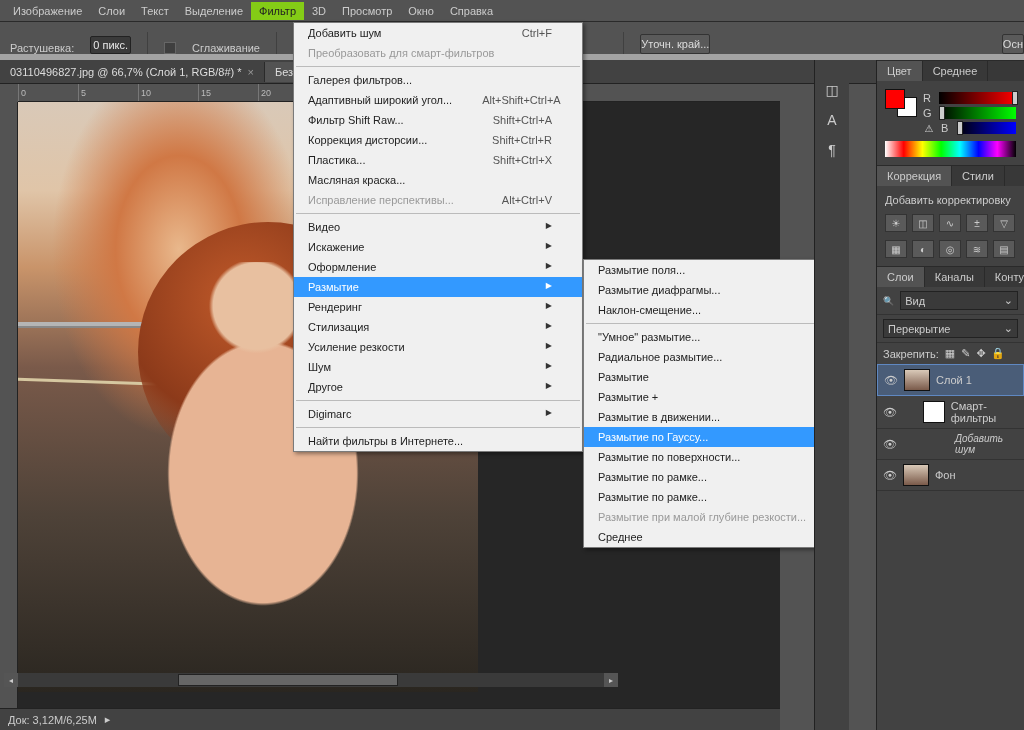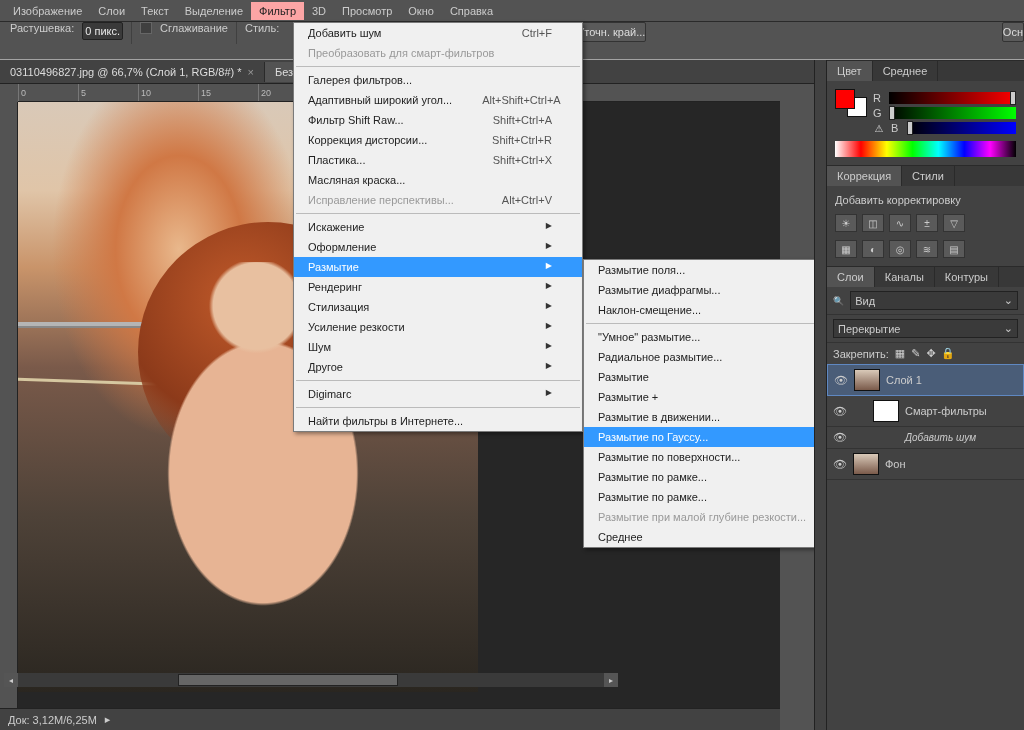--- a/index.html
+++ b/index.html
@@ -1,24 +1,24 @@
 <!DOCTYPE html>
 <html><head>
 <meta charset="utf-8">
 <style>
 * { margin:0; padding:0; box-sizing:border-box; font-family:"Segoe UI",Tahoma,sans-serif; }
 body { width:1024px; height:730px; background:#535353; color:#ccc; font-size:11px; overflow:hidden; position:relative; }
 
 
 .menubar { height:22px; background:#535353; display:flex; align-items:center; padding-left:5px; border-bottom:1px solid #2a2a2a; }
 .menubar .item { padding:3px 8px; cursor:pointer; }
-.menubar .item.active { background:#fca5a5; color:#222; }
-
-
-.optbar { height:38px; background:#535353; display:flex; align-items:flex-start; padding-left:10px; border-bottom:1px solid #a3a3a3; gap:8px; }
+.menubar .item.active { background:#84cc16; color:#222; }
+
+
+.optbar { height:38px; background:#535353; display:flex; align-items:flex-end; padding-left:10px; border-bottom:6px solid #a3a3a3; gap:16px; }
 .optbar .label { color:#ccc; }
 .optbar .fieldbox { background:#3a3a3a; border:1px solid #222; padding:2px 2px; color:#e8e8e8; border-radius:2px; }
 .optbar .chk { width:12px; height:12px; border:1px solid #666; background:#3f3f3f; }
 .optbar .sep { width:1px; height:22px; background:#404040; }
 .optbar .btn { background:#5a5a5a; border:1px solid #333; padding:3px 0; border-radius:2px; color:#ddd; }
 .optbar .btn.right { margin-left:auto; }
 
 
 .tabsrow { height:24px; background:#424242; display:flex; align-items:center; border-bottom:1px solid #222; }
 .tab { padding:4px 10px; color:#ddd; display:flex; gap:6px; align-items:center; background:#535353; border-right:1px solid #2a2a2a; }
@@ -53,21 +53,21 @@
 .menu .mitem .shortcut { color:#555; }
 .menu .mitem.sub::after { content:"▶"; font-size:8px; color:#333; margin-left:20px; }
 .menu .mitem.selected { background:#3399ff; color:#fff; }
 .menu .mitem.selected .shortcut, .menu .mitem.selected::after { color:#fff; }
 .menu .mitem.disabled { color:#999; }
 .menu .msep { height:1px; background:#bbb; margin:3px 2px; }
 #filter-menu { top:22px; left:293px; width:290px; }
 #blur-submenu { top:259px; left:583px; width:250px; }
 
 
-.dock { position:absolute; top:60px; right:0; width:198px; height:670px; background:#424242; border-left:1px solid #222; }
+.dock { position:absolute; top:60px; right:0; width:148px; height:670px; background:#424242; border-left:1px solid #222; }
 .dockstrip { position:absolute; top:60px; right:175px; width:35px; height:670px; background:#424242; border-left:1px solid #222; display:flex; flex-direction:column; align-items:center; gap:10px; padding-top:20px; }
 .dockstrip .icon { width:20px; height:20px; display:flex; align-items:center; justify-content:center; color:#ccc; font-size:14px; }
 
 .panel { border-top:1px solid #2a2a2a; }
 .panel .tabs { display:flex; background:#383838; }
 .panel .ptab { padding:4px 10px; color:#ccc; border-right:1px solid #2a2a2a; }
 .panel .ptab.active { background:#535353; }
 
 
 .colorpanel { padding:8px; }
@@ -205,20 +205,23 @@
       <span class="shortcut">Shift+Ctrl+X</span>
     </div>
     <div class="mitem">
       <span>Масляная краска...</span>
     </div>
     <div class="mitem disabled">
       <span>Исправление перспективы...</span>
       <span class="shortcut">Alt+Ctrl+V</span>
     </div>
     <div class="msep"></div>
+    <div class="mitem sub">
+      <span>Видео</span>
+    </div>
     <div class="mitem sub">
       <span>Искажение</span>
     </div>
     <div class="mitem sub">
       <span>Оформление</span>
     </div>
     <div class="mitem sub selected">
       <span>Размытие</span>
     </div>
     <div class="mitem sub">

